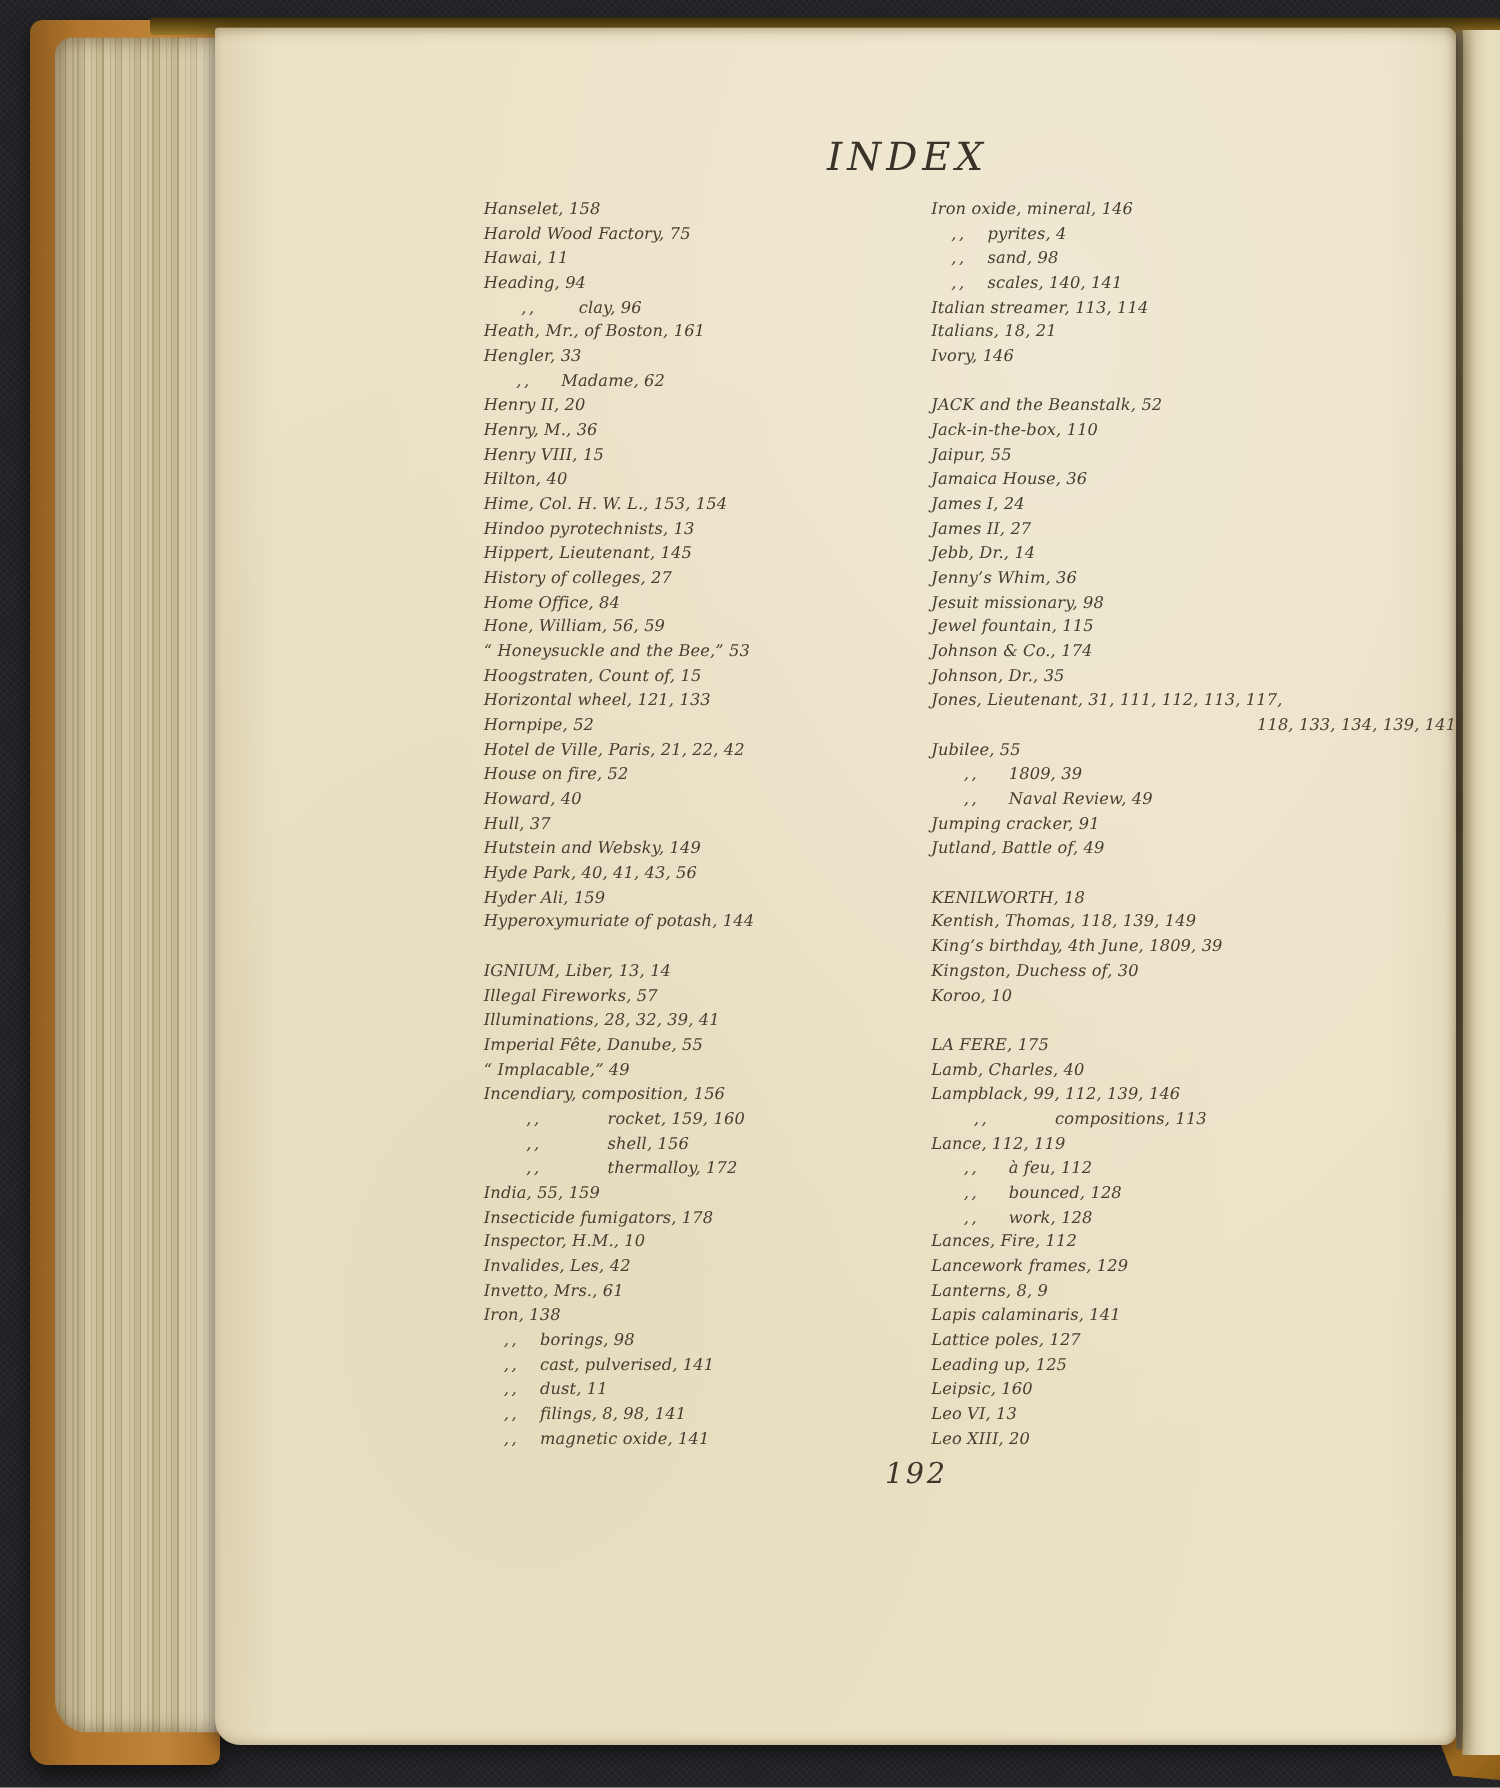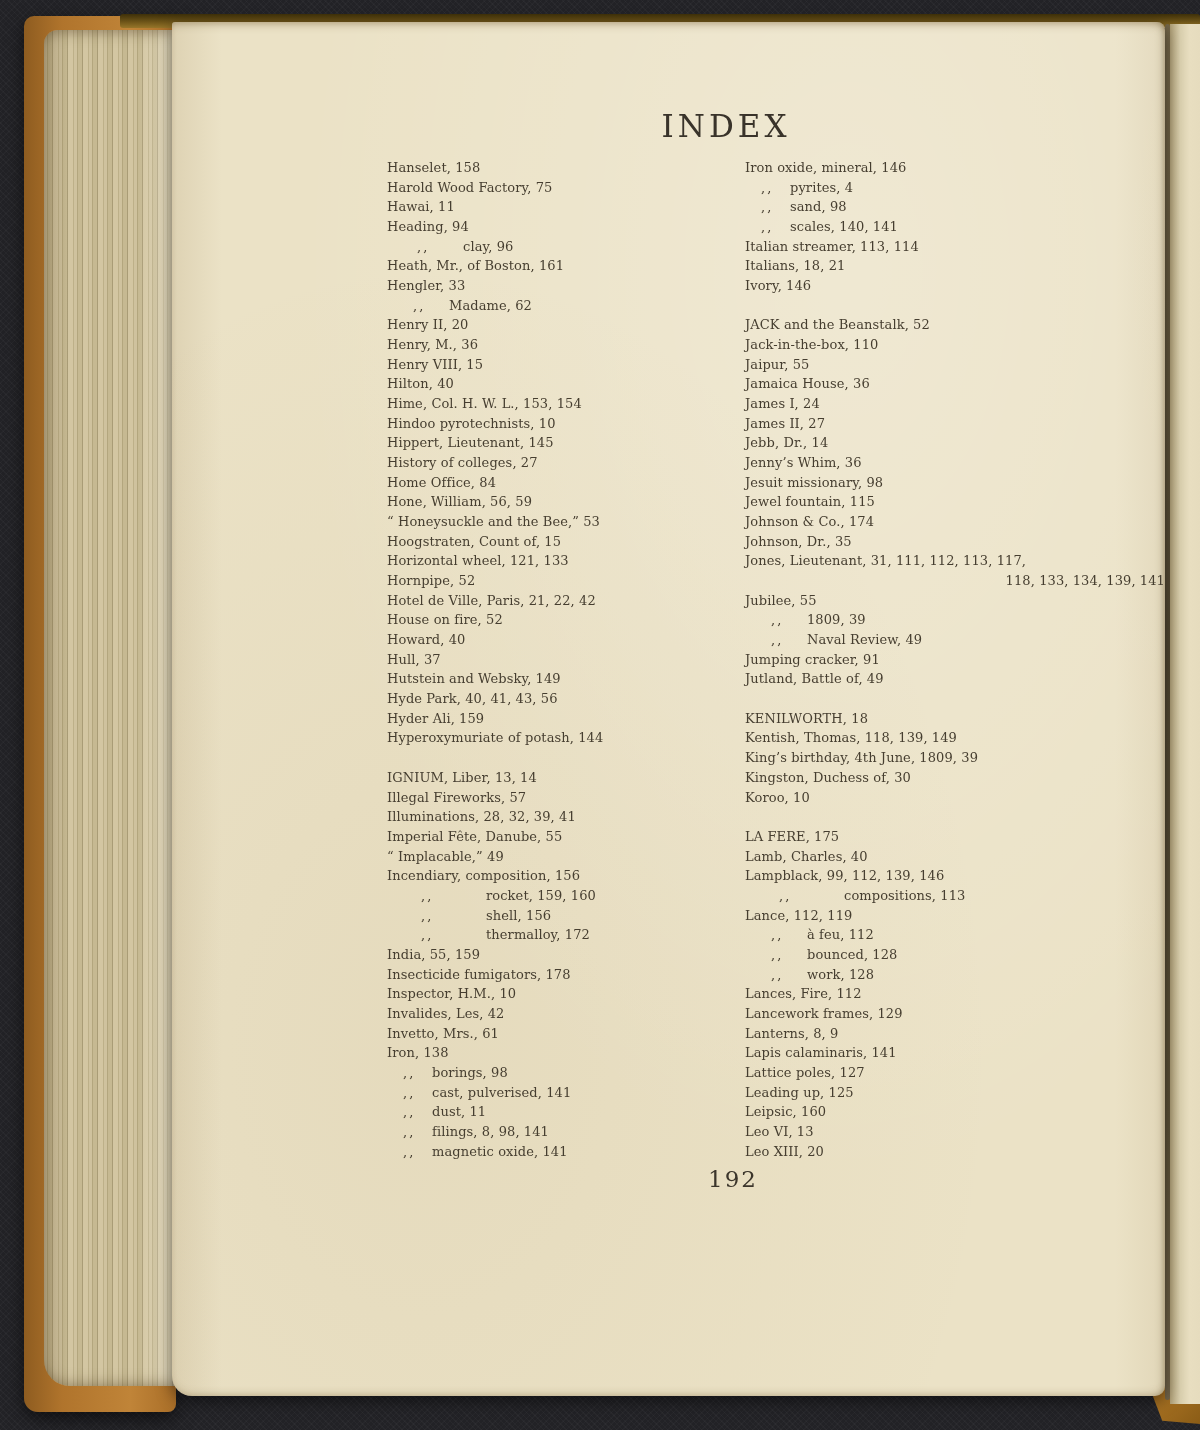--- a/index.html
+++ b/index.html
@@ -4,21 +4,21 @@
 <style>
   html,body{margin:0;padding:0;}
   body{
     width:1200px;height:1430px;position:relative;overflow:hidden;
     background:
       repeating-linear-gradient(45deg, rgba(255,255,255,0.028) 0 1px, transparent 1px 4px),
       repeating-linear-gradient(-45deg, rgba(255,255,255,0.022) 0 1px, transparent 1px 4px),
       #222226;
     font-family:"DejaVu Serif", serif;
   }
-  .scene{position:absolute;inset:0;}
+  .scene{position:absolute;inset:0;font-style:italic;}
 
   
   .cover-left{
     position:absolute;left:24px;top:16px;width:152px;height:1396px;
     background:linear-gradient(90deg,#8e5c20,#b0742c 25%,#c08438 70%,#a96e28);
     border-radius:10px 4px 8px 14px;
     box-shadow:0 6px 18px rgba(0,0,0,0.6);
   }
   .cover-top{
     position:absolute;left:120px;top:14px;width:1080px;height:14px;
@@ -119,21 +119,21 @@
         <div class="line main"><span class="dtext">Heading, 94</span></div>
         <div class="line s3"><span class="ditto">,,</span><span class="dtext">clay, 96</span></div>
         <div class="line main"><span class="dtext">Heath, Mr., of Boston, 161</span></div>
         <div class="line main"><span class="dtext">Hengler, 33</span></div>
         <div class="line s2"><span class="ditto">,,</span><span class="dtext">Madame, 62</span></div>
         <div class="line main"><span class="dtext">Henry II, 20</span></div>
         <div class="line main"><span class="dtext">Henry, M., 36</span></div>
         <div class="line main"><span class="dtext">Henry VIII, 15</span></div>
         <div class="line main"><span class="dtext">Hilton, 40</span></div>
         <div class="line main"><span class="dtext">Hime, Col. H. W. L., 153, 154</span></div>
-        <div class="line main"><span class="dtext">Hindoo pyrotechnists, 10</span></div>
+        <div class="line main"><span class="dtext">Hindoo pyrotechnists, 13</span></div>
         <div class="line main"><span class="dtext">Hippert, Lieutenant, 145</span></div>
         <div class="line main"><span class="dtext">History of colleges, 27</span></div>
         <div class="line main"><span class="dtext">Home Office, 84</span></div>
         <div class="line main"><span class="dtext">Hone, William, 56, 59</span></div>
         <div class="line main"><span class="dtext">“ Honeysuckle and the Bee,” 53</span></div>
         <div class="line main"><span class="dtext">Hoogstraten, Count of, 15</span></div>
         <div class="line main"><span class="dtext">Horizontal wheel, 121, 133</span></div>
         <div class="line main"><span class="dtext">Hornpipe, 52</span></div>
         <div class="line main"><span class="dtext">Hotel de Ville, Paris, 21, 22, 42</span></div>
         <div class="line main"><span class="dtext">House on fire, 52</span></div>

